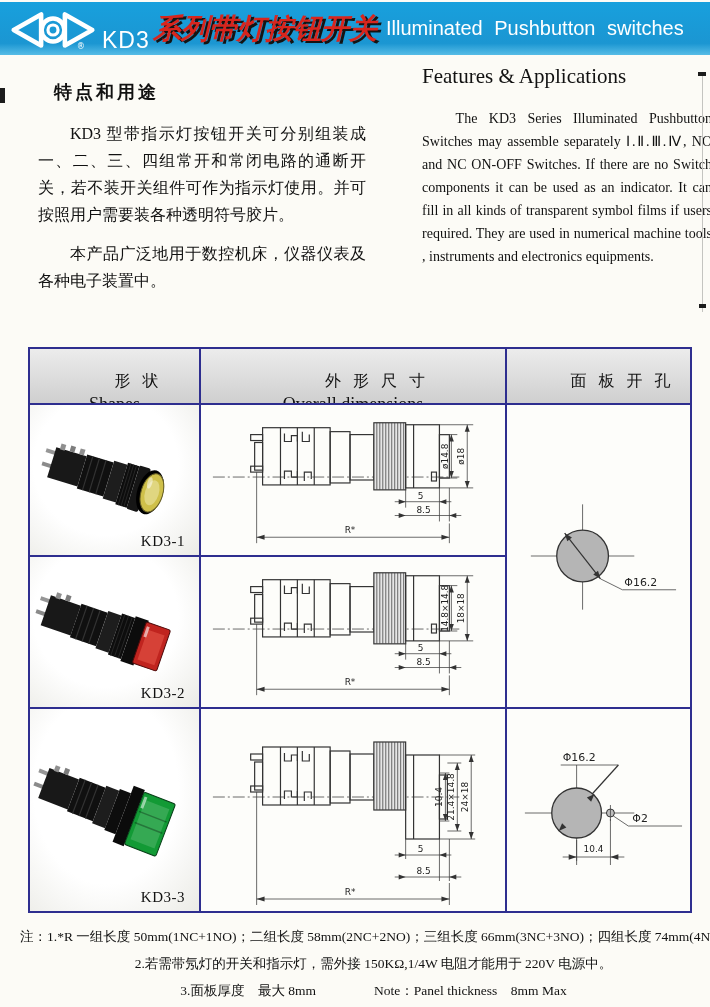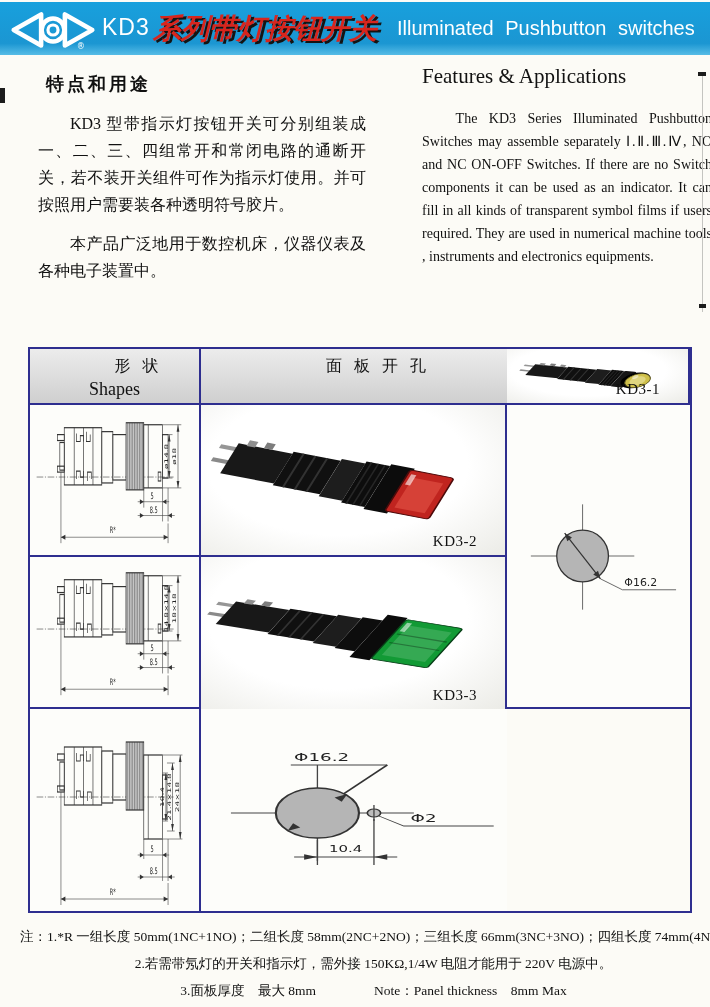--- a/index.html
+++ b/index.html
@@ -2,49 +2,49 @@
 <html><head>
 <meta charset="utf-8">
 <style>
   html,body{margin:0;padding:0;background:#e8e8e4;}
   .page{position:relative;width:710px;height:1007px;margin:0 auto;background:#fcfbf6;overflow:hidden;
         font-family:"Liberation Serif", serif;color:#111;}
   
   .hdr{position:absolute;left:0;top:2px;width:710px;height:53px;
        background:linear-gradient(#18a0dd,#1b96d2 78%,#57bce6);}
   .hdr .logo{position:absolute;left:10px;top:7px;width:86px;height:42px;}
-  .hdr .model{position:absolute;left:102px;top:12px;color:#fff;
+  .hdr .model{position:absolute;left:102px;top:25px;color:#fff;
        font-family:"Liberation Sans",sans-serif;font-size:23px;letter-spacing:1px;}
   .hdr .zh-title{position:absolute;left:153px;top:10px;width:232px;
        font-family:"Liberation Sans",sans-serif;font-weight:bold;font-style:italic;
        font-size:28px;line-height:34px;color:#d8251d;text-shadow:3px 2px 0 #141414;white-space:nowrap;}
-  .hdr .en-title{position:absolute;left:397px;top:15px;color:#fff;
+  .hdr .en-title{position:absolute;left:386px;top:15px;color:#fff;
        font-family:"Liberation Sans",sans-serif;font-size:20px;word-spacing:6px;white-space:nowrap;}
   
   .col-zh{position:absolute;left:38px;top:64px;width:328px;}
-  .col-zh h2{margin:8px;font-size:18px;font-weight:bold;letter-spacing:3px;
+  .col-zh h2{margin:16px;font-size:18px;font-weight:bold;letter-spacing:3px;
        font-family:"Liberation Sans",sans-serif;}
   .col-zh p{margin:14px 0 0 0;font-size:16px;line-height:27px;text-align:justify;text-indent:2em;}
   .col-zh p+p{margin-top:12px;}
   .col-en{position:absolute;left:422px;top:64px;width:290px;}
   .col-en h2{margin:0;font-size:21px;font-weight:normal;}
   .col-en p{margin:18px 0 0 0;font-size:14px;line-height:23px;text-align:justify;text-indent:2.4em;}
   
   .spec{position:absolute;left:28px;top:347px;width:664px;height:566px;
         border:2px solid #2e2e8f;box-sizing:border-box;display:grid;
         grid-template-columns:171px 306px 183px;grid-template-rows:56px 152px 152px 202px;}
   .cell{position:relative;box-sizing:border-box;border-right:2px solid #2e2e8f;
         border-bottom:2px solid #2e2e8f;overflow:hidden;background:#fdfdfa;}
   .cell.last-col{border-right:none;}
   .cell.last-row{border-bottom:none;}
   .cell.hd{background:linear-gradient(#ececec,#cfcfcf);text-align:center;}
-  .hd .zh{margin-top:7px;font-size:16px;letter-spacing:4px;padding-left:48px;}
+  .hd .zh{margin-top:22px;font-size:16px;letter-spacing:4px;padding-left:48px;}
   .hd .en{margin-top:2px;font-size:18px;}
   .photo-cell{background:radial-gradient(ellipse at 45% 40%,#ffffff 55%,#ebebe6);}
-  .model-tag{position:absolute;right:28px;bottom:5px;font-size:15px;letter-spacing:.5px;}
+  .model-tag{position:absolute;right:14px;bottom:5px;font-size:15px;letter-spacing:.5px;}
   svg.fill{width:100%;height:100%;display:block;}
   
   .ln{stroke:#333;stroke-width:1.2;fill:none;}
   .thin{stroke:#444;stroke-width:.8;fill:none;}
   .ar{fill:#333;stroke:none;}
   .dimtxt{font-family:"DejaVu Sans",sans-serif;font-size:9px;fill:#222;}
   .dimtxt2{font-family:"DejaVu Sans",sans-serif;font-size:11px;fill:#222;}
   
   .notes{position:absolute;left:20px;top:928px;width:678px;font-size:13.5px;line-height:18px;}
   .notes .row{margin-bottom:9px;white-space:nowrap;}
@@ -81,20 +81,24 @@
   <div class="col-en">
     <h2>Features &amp; Applications</h2>
     <p>The KD3 Series Illuminated Pushbutton Switches may assemble separately Ⅰ.Ⅱ.Ⅲ.Ⅳ, NO and NC ON-OFF Switches. If there are no Switch components it can be used as an indicator. It can fill in all kinds of transparent symbol films if users required. They are used in numerical machine tools , instruments and electronics equipments.</p>
   </div>
 
   <div class="spec">
 
     <div class="cell hd">
       <div class="zh">形 状</div>
       <div class="en">Shapes</div>
+    </div>
+    <div class="cell hd">
+      <div class="zh">外 形 尺 寸</div>
+      <div class="en">Overall dimensions</div>
     </div>
     <div class="cell hd last-col">
       <div class="zh">面 板 开 孔</div>
     </div>
 
     <div class="cell photo-cell">
       <svg class="fill" viewBox="0 0 171 152" preserveAspectRatio="none">
         <g transform="translate(22,58) rotate(17)">
           <rect x="-9" y="-12" width="10" height="4" fill="#969696"></rect>
           <rect x="-9" y="2" width="10" height="4" fill="#8a8a8a"></rect>

